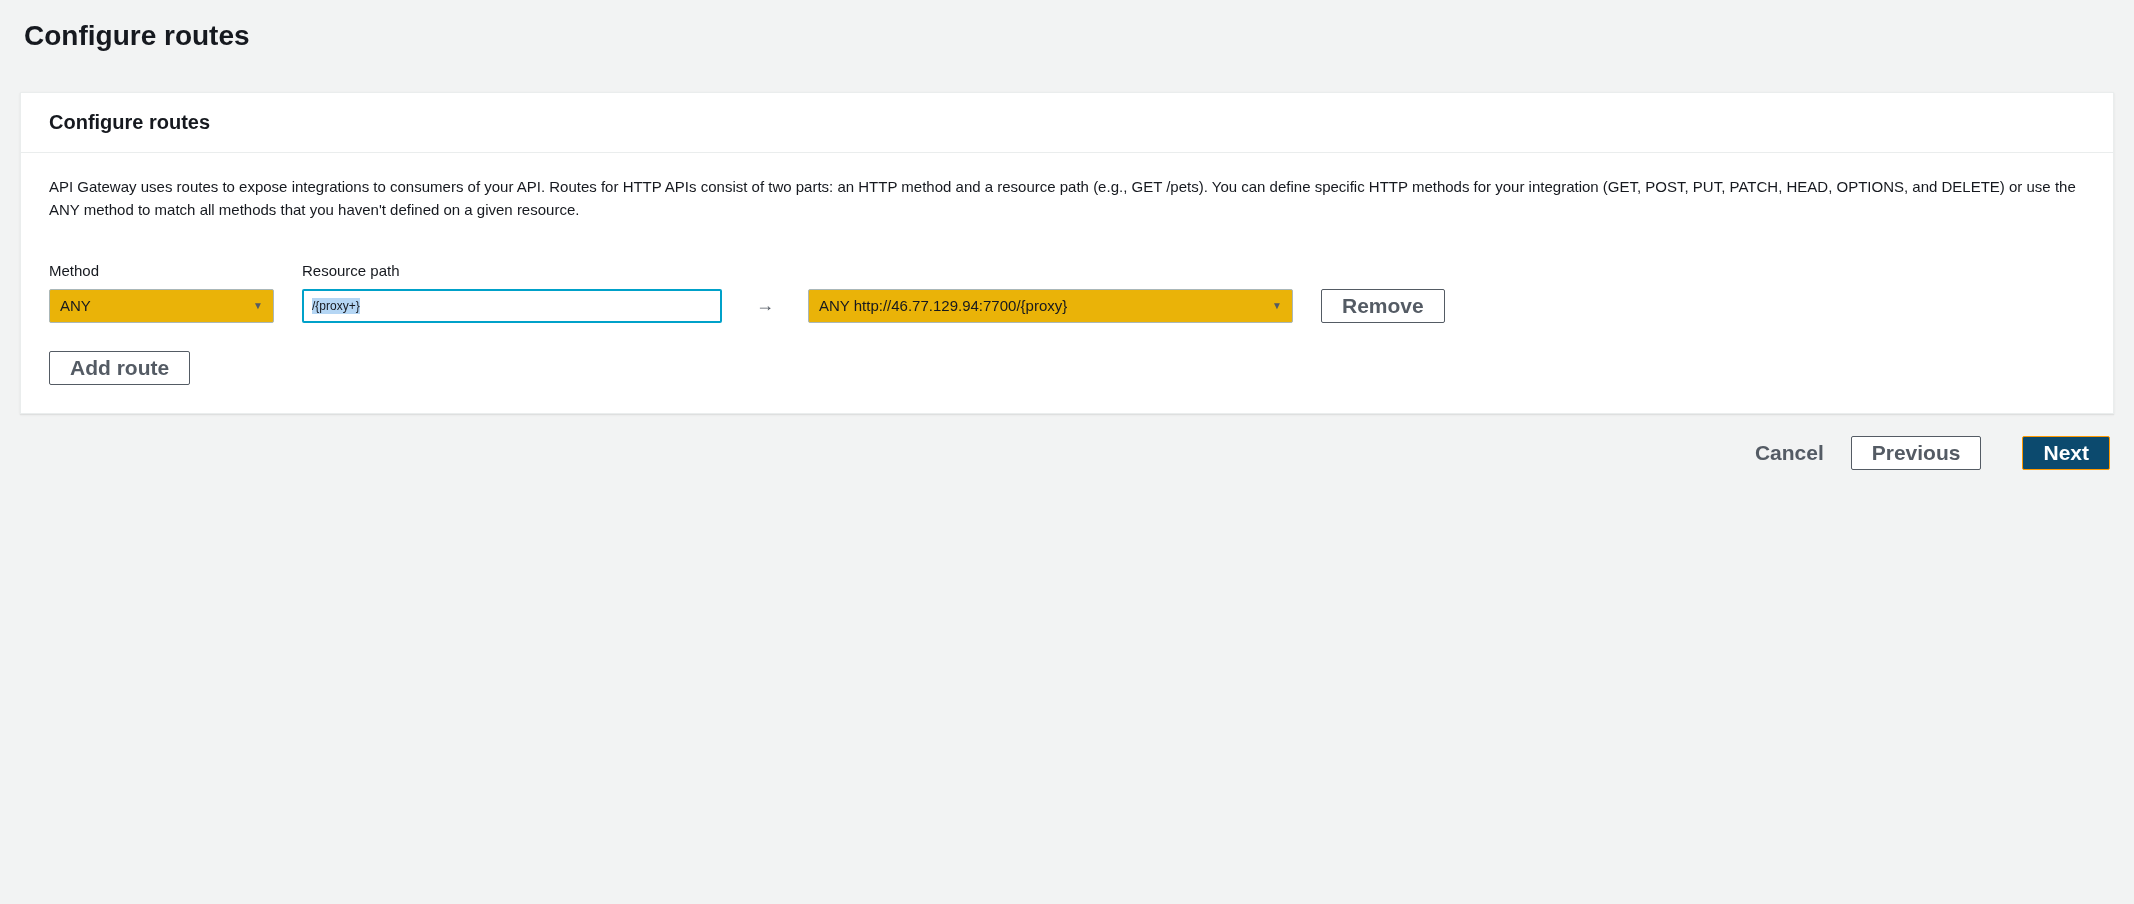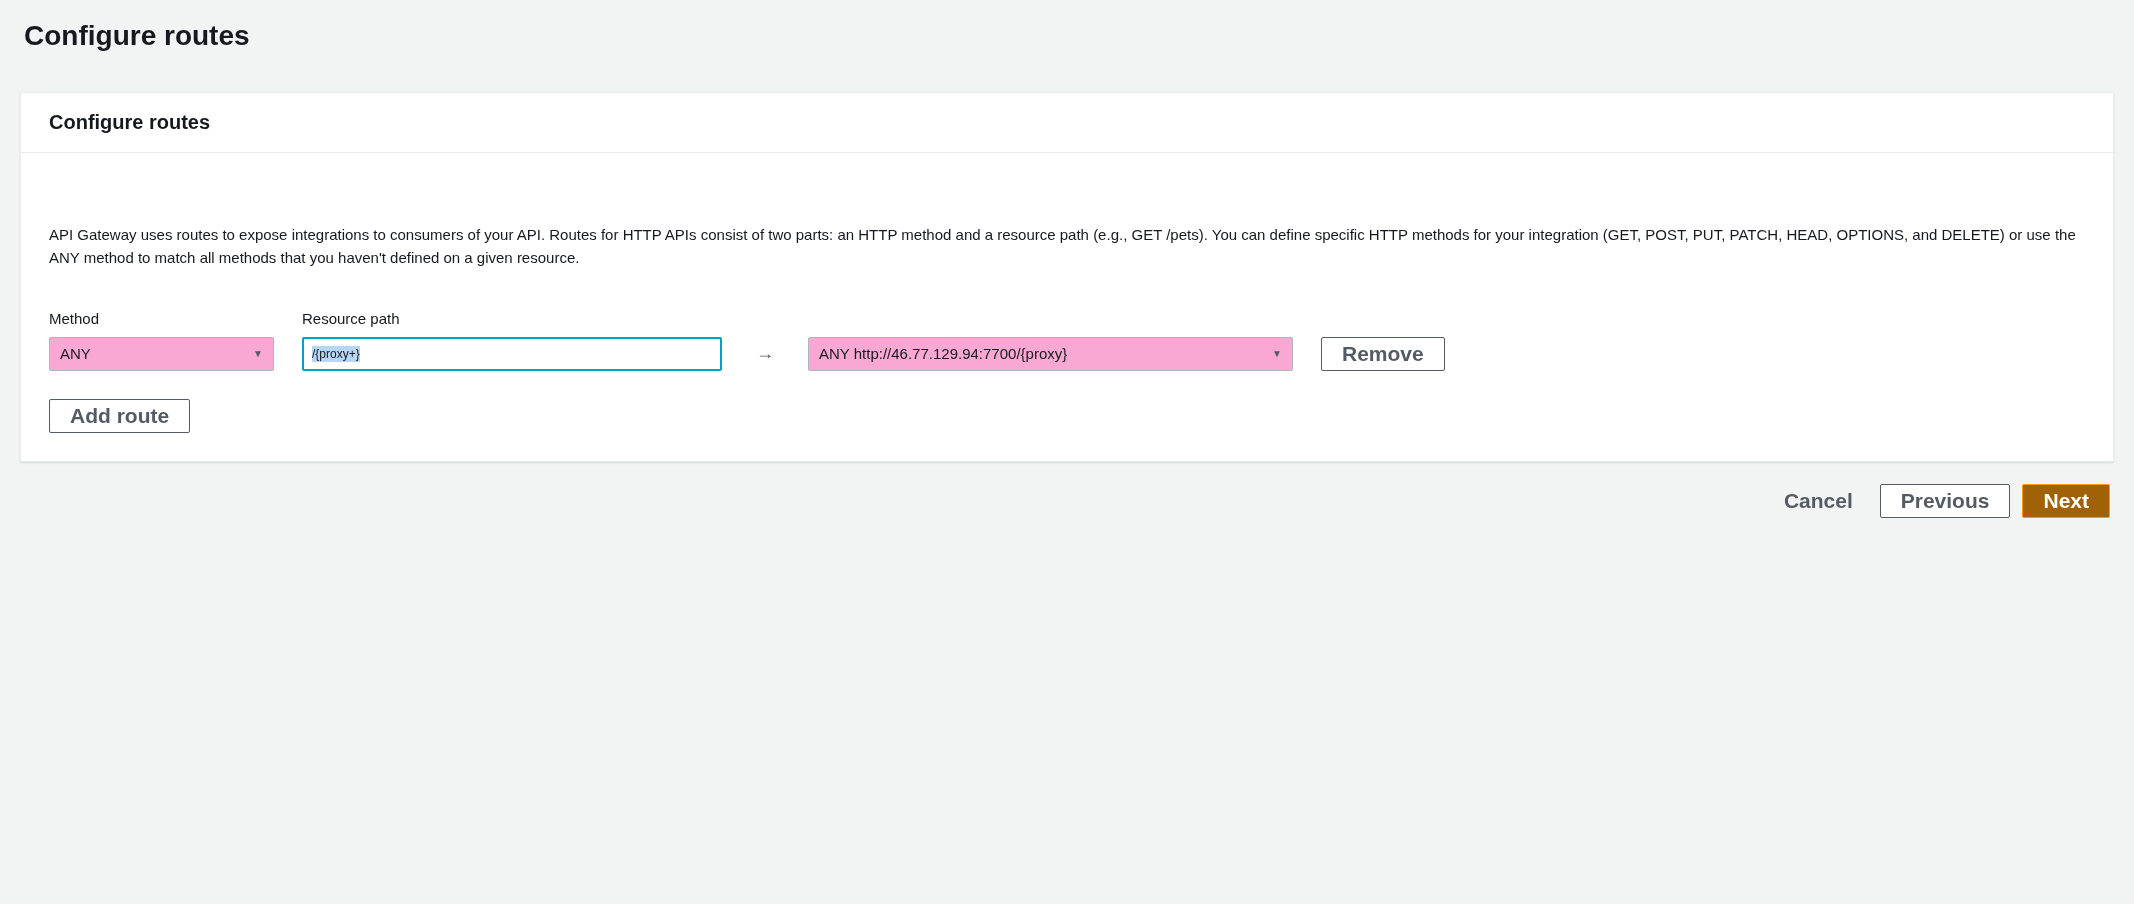--- a/index.html
+++ b/index.html
@@ -37,21 +37,20 @@
       color: #16191f;
     }
     .panel-body {
       padding: 22px 28px 28px 28px;
     }
     .description {
       font-size: 15px;
       line-height: 1.55;
       color: #16191f;
       margin-bottom: 40px;
-      margin-top: 48px;
     }
     .labels-row {
       display: flex;
       align-items: flex-end;
       gap: 28px;
       margin-bottom: 10px;
     }
     .fields-row {
       display: flex;
       align-items: center;
@@ -68,21 +67,21 @@
       color: #16191f;
     }
     .select-box, .target-box {
       display: flex;
       align-items: center;
       justify-content: space-between;
       height: 34px;
       padding: 0 10px;
       border: 1px solid #aab7b8;
       border-radius: 2px;
-      background: #f9a8d4;
+      background: #eab308;
       cursor: pointer;
       font-size: 15px;
     }
     .highlighted-value {
       background: #b5d6f4;
       padding: 1px 0;
     }
     .input-wrap {
       position: relative;
       width: 100%;
@@ -123,23 +122,24 @@
       border-color: #545b64;
     }
     .btn-link {
       border: none;
       background: transparent;
       color: #545b64;
       font-weight: 700;
       padding: 0 15px;
     }
     .btn-primary {
-      background: #a16207;
+      background: #0c4a6e;
       border-color: #ff9900;
       color: #fff;
+      margin-left: 29px;
     }
     .actions-row {
       display: flex;
       justify-content: flex-end;
       align-items: center;
       gap: 12px;
       margin-top: 22px;
       padding-right: 4px;
     }
     .target-text {

